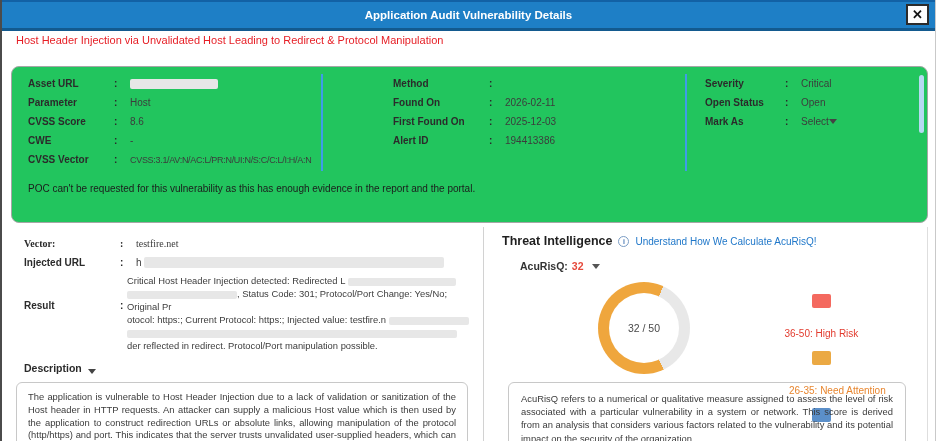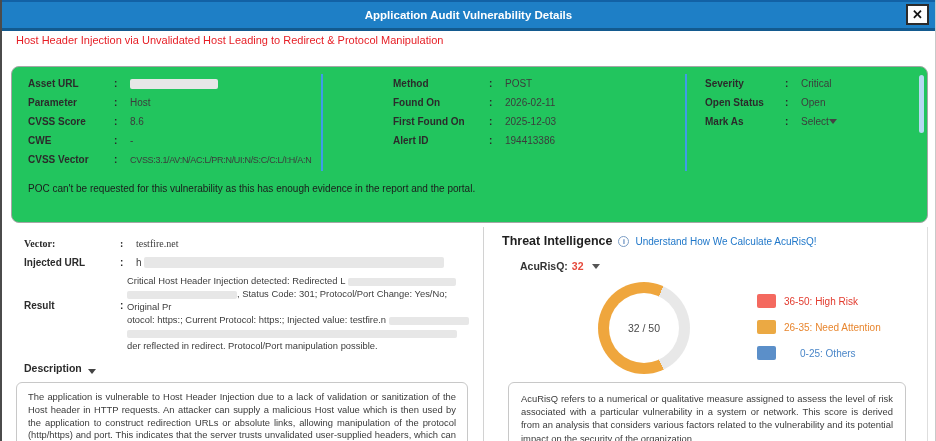--- a/index.html
+++ b/index.html
@@ -73,24 +73,24 @@
   .acurisq-row { margin:12px 0 0 18px; display:flex; align-items:center; gap:4px; font-size:10.5px; }
   .acurisq-label { font-weight:bold; color:#333; }
   .acurisq-value { font-weight:bold; color:#e64a3c; }
   .acurisq-row .caret-down { margin-left:4px; border-top-color:#555; }
   .gauge { position:absolute; left:96px; top:54px; width:92px; height:92px; border-radius:50%;
            display:flex; align-items:center; justify-content:center; }
   .gauge-hole { width:70px; height:70px; border-radius:50%; background:#fff;
                 display:flex; align-items:center; justify-content:center;
                 font-size:10.5px; color:#4a4a4a; }
   .legend { position:absolute; left:255px; top:66px; }
-  .legend-item { display:flex; align-items:center; gap:8px; margin-bottom:12px; font-size:10px; }
+  .legend-item { display:flex; align-items:center; gap:20px; margin-bottom:12px; font-size:10px;flex-direction:column; }
   .swatch { width:19px; height:14px; border-radius:2px; }
   .lg-red    { color:#e23b2e; }
-  .lg-orange { color:#e8862f; }
+  .lg-orange { color:#e8862f;margin-left:32px; }
   .lg-blue   { color:#4a86c8;padding-left:16px; }
   .ti-box { position:absolute; left:6px; top:154px; width:398px; height:110px; border:1px solid #c8c8c8;
             border-radius:6px; padding:9px 12px; font-size:9.4px; line-height:13.2px; color:#3b3b3b;
             text-align:justify; }
 </style>
 </head>
 <body>
 
 <div class="modal-header">
   <span class="modal-title">Application Audit Vulnerability Details</span>
@@ -131,21 +131,20 @@
       <span class="flabel">CVSS Vector</span>
       <span class="fsep">:</span>
       <span class="small-val">CVSS:3.1/AV:N/AC:L/PR:N/UI:N/S:C/C:L/I:H/A:N</span>
     </div>
   </div>
 
   <div class="fcol c2">
     <div class="frow">
       <span class="flabel">Method</span>
       <span class="fsep">:</span>
-      <span>POST</span>
     </div>
     <div class="frow">
       <span class="flabel">Found On</span>
       <span class="fsep">:</span>
       <span>2026-02-11</span>
     </div>
     <div class="frow">
       <span class="flabel">First Found On</span>
       <span class="fsep">:</span>
       <span>2025-12-03</span>

